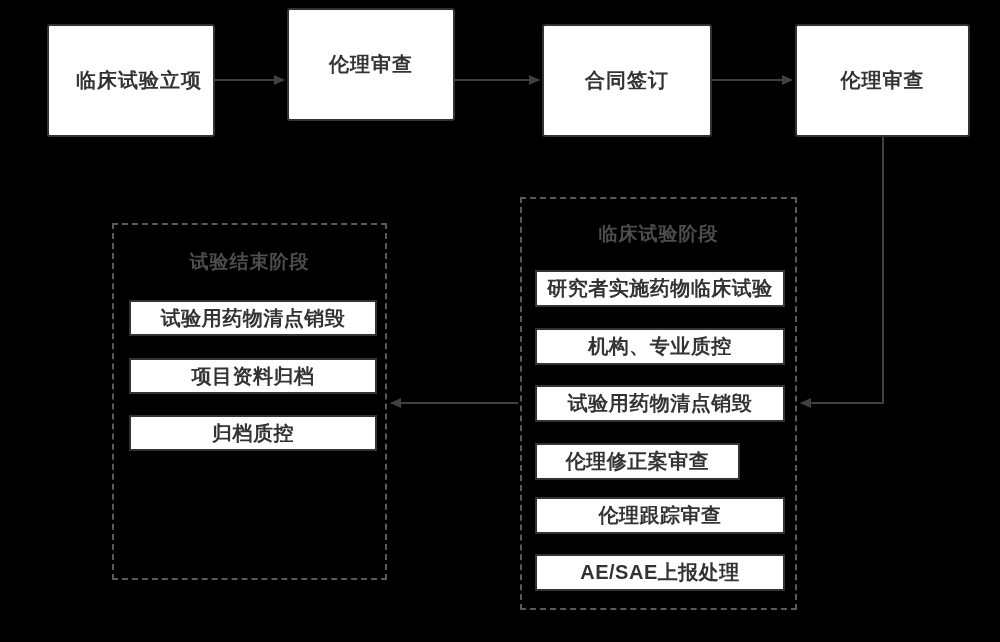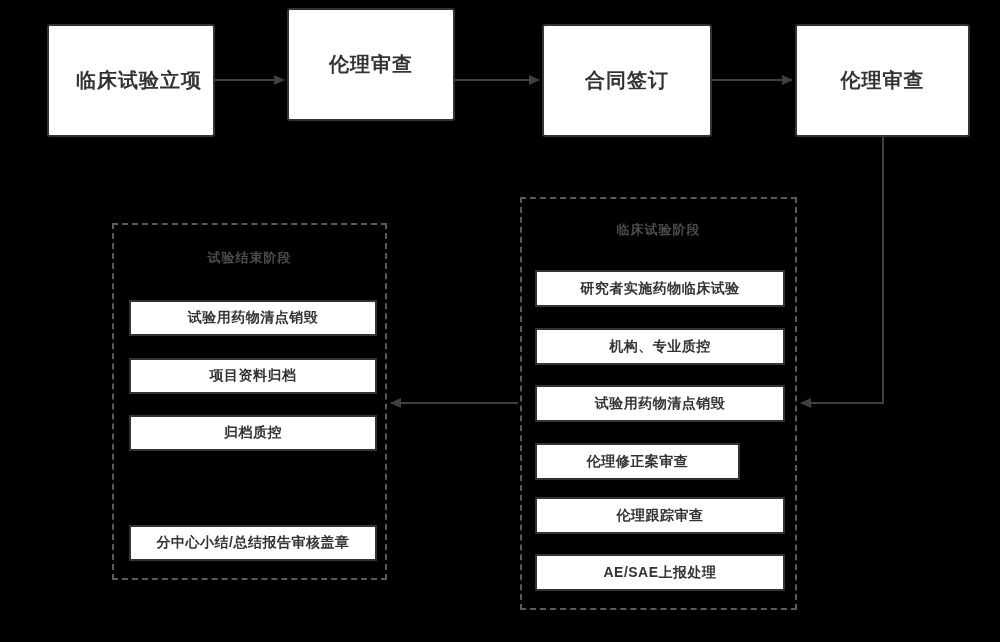--- a/index.html
+++ b/index.html
@@ -29,31 +29,31 @@
     position: absolute;
     border: 2px dashed #5a5a5a;
     box-sizing: border-box;
     background: transparent;
   }
   .phase-title {
     position: absolute;
     left: 0; right: 0;
     text-align: center;
     color: #4d4d4d;
-    font-size: 13px; font-weight: 700;
+    font-size: 19px; font-weight: 700;
     letter-spacing: 1px;
   }
 
   .step-box {
     position: absolute;
     background: #ffffff;
     border: 2px solid #333333;
     display: flex; align-items: center; justify-content: center;
     color: #333333;
-    font-size: 14px; font-weight: 700;
+    font-size: 20px; font-weight: 700;
     box-sizing: border-box;
     letter-spacing: 0.5px;
     white-space: nowrap;
   }
 </style>
 </head>
 <body>
 
 <div id="canvas">
 
@@ -83,16 +83,15 @@
     <div class="step-box" style="left:13px; top:244px; width:205px; height:37px;">伦理修正案审查</div>
     <div class="step-box" style="left:13px; top:298px; width:250px; height:37px;">伦理跟踪审查</div>
     <div class="step-box" style="left:13px; top:355px; width:250px; height:37px;">AE/SAE上报处理</div>
   </div>
 
   <div class="phase-container" style="left:112px; top:223px; width:275px; height:357px;">
     <div class="phase-title" style="top:24px;">试验结束阶段</div>
     <div class="step-box" style="left:15px; top:75px;  width:248px; height:36px;">试验用药物清点销毁</div>
     <div class="step-box" style="left:15px; top:133px; width:248px; height:36px;">项目资料归档</div>
     <div class="step-box" style="left:15px; top:190px; width:248px; height:36px;">归档质控</div>
-    <div class="step-box" style="left:15px; top:300px; width:248px; height:36px;">分中心小结/总结报告审核盖章</div>
   </div>
 
 </div>
 
 </body></html>

